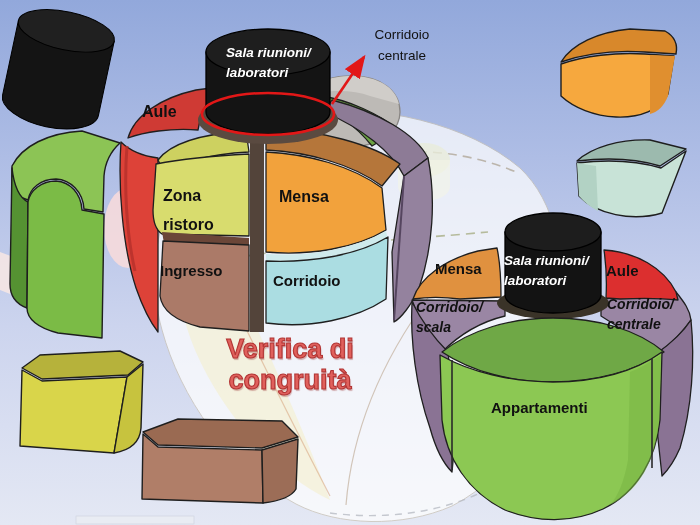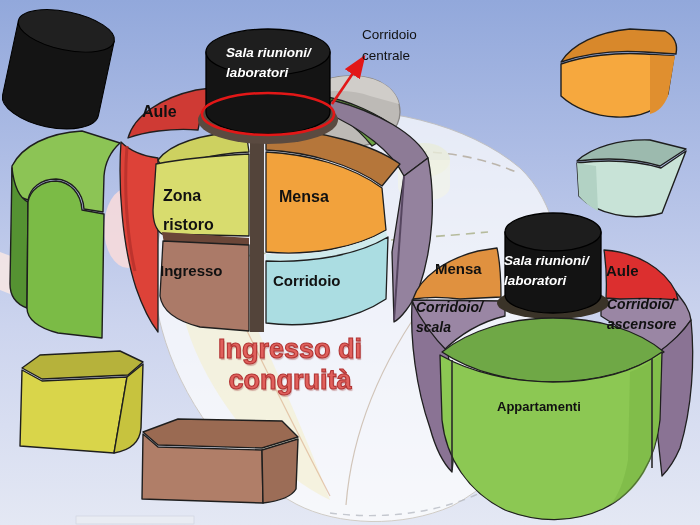--- a/index.html
+++ b/index.html
@@ -149,48 +149,48 @@
   </g>
 
   <rect x="76" y="516" width="118" height="8" fill="#e9ecf3" stroke="#ccd1dd" stroke-width="0.6"></rect>
 </svg>
 
 <div class="lbl white" style="left:226px;top:43px;font-size:13.5px;line-height:20px;">
   <span class="ln">Sala riunioni/</span>
   <span class="ln">laboratori</span>
 </div>
 
-<div class="lbl wrap" style="left:362px;top:24px;width:80px;font-size:13.5px;line-height:21px;font-weight:normal;">Corridoio centrale</div>
+<div class="lbl wrap" style="left:362px;top:24px;width:80px;font-size:13.5px;line-height:21px;font-weight:normal;text-align:center;">Corridoio centrale</div>
 
 <div class="lbl" style="left:142px;top:103px;font-size:16px;">Aule</div>
 
 <div class="lbl wrap" style="left:163px;top:181px;width:76px;font-size:16px;line-height:29px;">Zona ristoro</div>
 
 <div class="lbl" style="left:279px;top:188px;font-size:16px;">Mensa</div>
 
 <div class="lbl" style="left:160px;top:262px;font-size:15px;">Ingresso</div>
 
 <div class="lbl" style="left:273px;top:272px;font-size:15px;">Corridoio</div>
 
-<div class="watermark">Ingresso di congruità</div>
+<div class="watermark">Verifica di congruità</div>
 
 <div class="lbl" style="left:435px;top:260px;font-size:15px;">Mensa</div>
 
 <div class="lbl white" style="left:504px;top:251px;font-size:13.5px;line-height:20px;">
   <span class="ln">Sala riunioni/</span>
   <span class="ln">laboratori</span>
 </div>
 
 <div class="lbl" style="left:606px;top:262px;font-size:15px;">Aule</div>
 
 <div class="lbl" style="left:416px;top:297px;font-size:14px;line-height:20px;">
   <span class="ln">Corridoio/</span>
   <span class="ln">scala</span>
 </div>
 
 <div class="lbl" style="left:607px;top:294px;font-size:14px;line-height:20px;">
   <span class="ln">Corridoio/</span>
-  <span class="ln">ascensore</span>
+  <span class="ln">centrale</span>
 </div>
 
-<div class="lbl" style="left:491px;top:399px;font-size:13px;margin-left:6px;">Appartamenti</div>
+<div class="lbl" style="left:491px;top:399px;font-size:15px;">Appartamenti</div>
 
 </div>
 
 </body></html>

